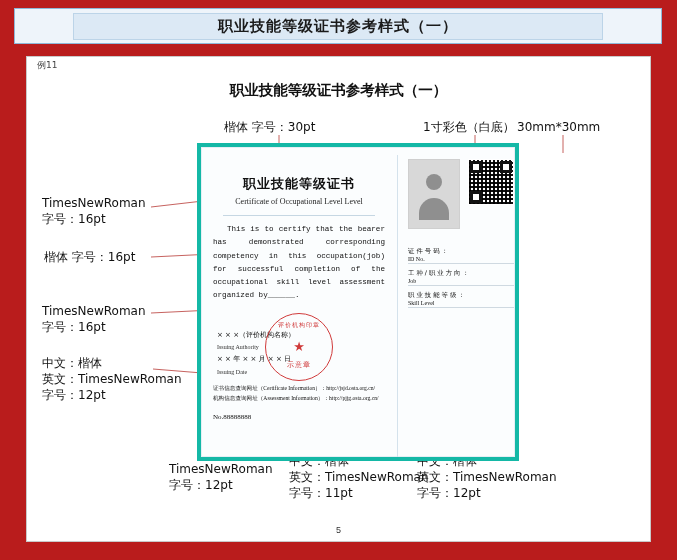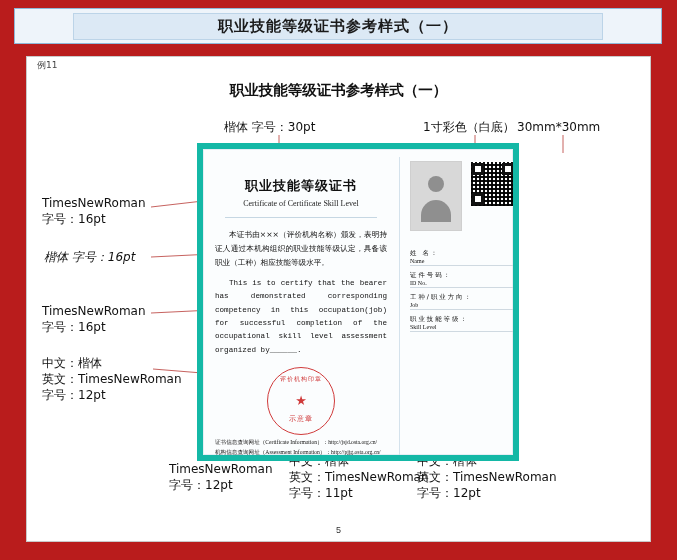--- a/index.html
+++ b/index.html
@@ -89,21 +89,21 @@
   }
 
   
   .cert {
     position: absolute;
     left: 170px;
     top: 86px;
     width: 322px;
     height: 318px;
     background: #fbfdfe;
-    border: 6px solid #14b8a6;
+    border: 4px solid #14b8a6;
     box-shadow: 0 0 0 1px #e6eef4 inset;
     box-sizing: border-box;
     overflow: hidden;
   }
   .cert-left {
     position: absolute;
     left: 0; top: 0;
     width: 196px; height: 100%;
     box-sizing: border-box;
     padding: 14px 12px 8px 12px;
@@ -368,47 +368,52 @@
         <line x1="452" y1="404" x2="420" y2="330"></line>
       </g>
     </svg>
 
     <div class="ann" style="left:197px; top:62px;">楷体 字号：30pt</div>
     <div class="ann" style="left:396px; top:62px;">1寸彩色（白底）</div>
     <div class="ann" style="left:490px; top:62px;">30mm*30mm</div>
 
     <div class="ann" style="left:15px; top:138px;">TimesNewRoman
 字号：16pt</div>
-    <div class="ann" style="left:17px; top:192px;font-style:italic;">楷体 字号：16pt</div>
+    <div class="ann" style="left:17px; top:192px;">楷体 字号：16pt</div>
     <div class="ann" style="left:15px; top:246px;">TimesNewRoman
 字号：16pt</div>
     <div class="ann" style="left:15px; top:298px;">中文：楷体
 英文：TimesNewRoman
 字号：12pt</div>
 
     <div class="ann" style="left:142px; top:404px;">TimesNewRoman
 字号：12pt</div>
     <div class="ann" style="left:262px; top:396px;">中文：楷体
 英文：TimesNewRoman
 字号：11pt</div>
     <div class="ann" style="left:390px; top:396px;">中文：楷体
 英文：TimesNewRoman
 字号：12pt</div>
 
     <div class="cert">
 
       <div class="cert-left">
         <div class="cert-h1">职业技能等级证书</div>
-        <div class="cert-h2">Certificate of Certificate Skill Level</div>
+        <div class="cert-h2">Certificate of Occupational Level Level</div>
         <div class="cert-rule"></div>
 
-        <div class="cert-body-cn">本证书由×××（评价机构名称）颁发，表明持证人通过本机构组织的职业技能等级认定，具备该职业（工种）相应技能等级水平。</div>
         <div class="cert-body-en">This is to certify that the bearer has demonstrated corresponding competency in this occupation(job) for successful completion of the occupational skill level assessment organized by______.</div>
 
         <div class="seal-area">
+          <div class="sig-lines">
+            <div>× × ×（评价机构名称）</div>
+            <div class="en">Issuing Authority</div>
+            <div>× × 年 × × 月 × × 日</div>
+            <div class="en">Issuing Date</div>
+          </div>
           <div class="seal">
             <div class="seal-txt-top">评价机构印章</div>
             <div class="seal-star">★</div>
             <div class="seal-txt-bot">示意章</div>
           </div>
         </div>
 
         <div class="cert-footnotes">
           <div>证书信息查询网址（Certificate Information）：http://jsjd.osta.org.cn/</div>
           <div>机构信息查询网址（Assessment Information）：http://pjjg.osta.org.cn/</div>
@@ -422,24 +427,20 @@
       <div class="cert-right">
         <div class="photo">
           <div class="photo-head"></div>
           <div class="photo-body"></div>
         </div>
         <div class="qr">
           <div class="qr-bl"></div>
         </div>
 
         <div class="fields">
-          <div class="field">
-            <div class="cn">姓    名：</div>
-            <div class="en">Name</div>
-          </div>
           <div class="field">
             <div class="cn">证件号码：</div>
             <div class="en">ID No.</div>
           </div>
           <div class="field">
             <div class="cn">工种/职业方向：</div>
             <div class="en">Job</div>
           </div>
           <div class="field">
             <div class="cn">职业技能等级：</div>

